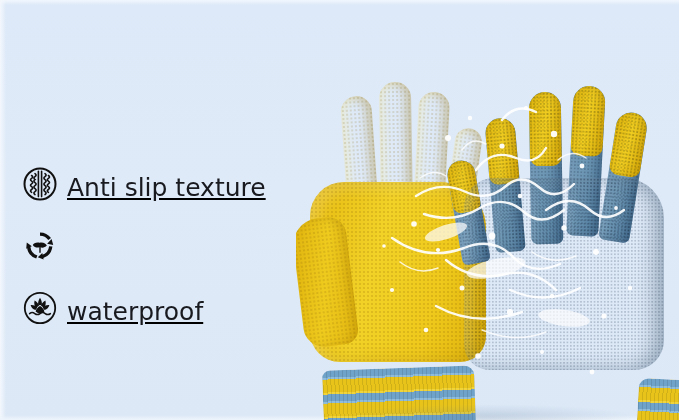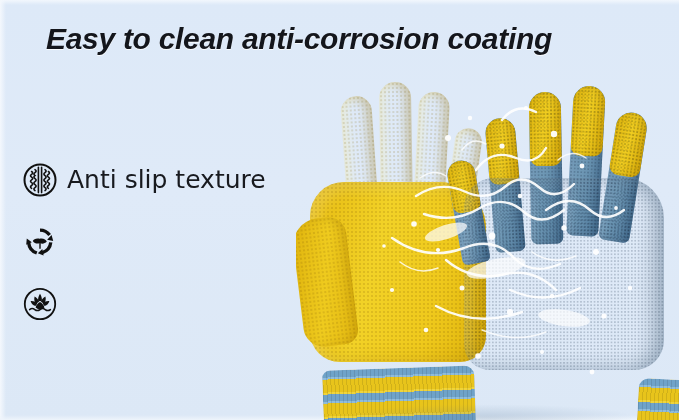--- a/index.html
+++ b/index.html
@@ -23,21 +23,21 @@
   
   .title{
     position:absolute;left:46px;top:22px;
     font-size:30px;font-weight:bold;font-style:italic;
     letter-spacing:-0.3px;color:#14161c;white-space:nowrap;
     text-shadow:0 1px 0 rgba(255,255,255,.75);
   }
 
   
   .features{position:absolute;left:22px;top:158px;width:300px;}
-  .feature{display:flex;align-items:center;height:44px;margin-bottom:18px;}
+  .feature{display:flex;align-items:flex-end;height:44px;margin-bottom:18px;text-decoration:underline;}
   .ficon{width:36px;height:36px;flex:0 0 36px;margin-right:9px;}
   .ficon svg{display:block;width:36px;height:36px;}
   .flabel{
     font-size:25px;line-height:28px;color:#181a1f;white-space:nowrap;
     font-family:"DejaVu Sans", sans-serif;font-weight:400;
   }
 
   
   .art{position:absolute;left:296px;top:0;width:383px;height:420px;overflow:hidden;}
 
@@ -125,21 +125,20 @@
 </style>
 </head>
 <body>
 
 <div class="poster">
 
   <div class="edge-t"></div>
   <div class="edge-l"></div>
   <div class="edge-b"></div>
 
-  <div class="title">Easy to clean anti-corrosion coating</div>
 
   <div class="features">
 
     <div class="feature">
       <span class="ficon">
         <svg viewBox="0 0 36 36">
           <circle cx="18" cy="18" r="15.5" fill="none" stroke="#111" stroke-width="2"></circle>
           <g stroke="#111" stroke-width="1.6" fill="none" stroke-linecap="round">
             <path d="M16.4 5.4 V30.6"></path>
             <path d="M19.6 5.4 V30.6"></path>
@@ -183,20 +182,21 @@
             <path d="M23.4 10.6 c0.7 2.6 0.3 5.0 -1.2 6.8 c-1.3 -0.2 -2.4 -0.8 -3.3 -1.8 c0.8 -2.1 2.3 -3.8 4.5 -5.0 z"></path>
             <path d="M8.6 15.0 c2.7 -0.2 4.9 0.5 6.7 2.0 c-0.3 1.3 -1.0 2.3 -2.0 3.1 c-2.4 -0.8 -4.0 -2.5 -4.7 -5.1 z"></path>
             <path d="M27.4 15.0 c-0.7 2.6 -2.3 4.3 -4.7 5.1 c-1.0 -0.8 -1.7 -1.8 -2.0 -3.1 c1.8 -1.5 4.0 -2.2 6.7 -2.0 z"></path>
             <path d="M18 16.0 c2.4 1.4 3.9 3.2 4.4 5.4 c-1.4 1.3 -3.0 1.9 -4.4 1.9 c-1.4 0 -3.0 -0.6 -4.4 -1.9 c0.5 -2.2 2.0 -4.0 4.4 -5.4 z"></path>
           </g>
           <g fill="none" stroke="#111" stroke-width="1.5" stroke-linecap="round">
             <path d="M7.6 23.6 q2.6 -2.0 5.2 0 q2.6 2.0 5.2 0 q2.6 -2.0 5.2 0 q2.6 2.0 5.2 0"></path>
           </g>
         </svg>
       </span>
+      <span class="flabel">waterproof</span>
     </div>
   </div>
 
   <div class="art">
 
     <div class="gloveL">
 
       <div class="yfinger" style="left:44px;  top:24px;  width:31px; height:120px; transform:rotate(-4deg);">
           <div class="dots"></div>
         </div>

